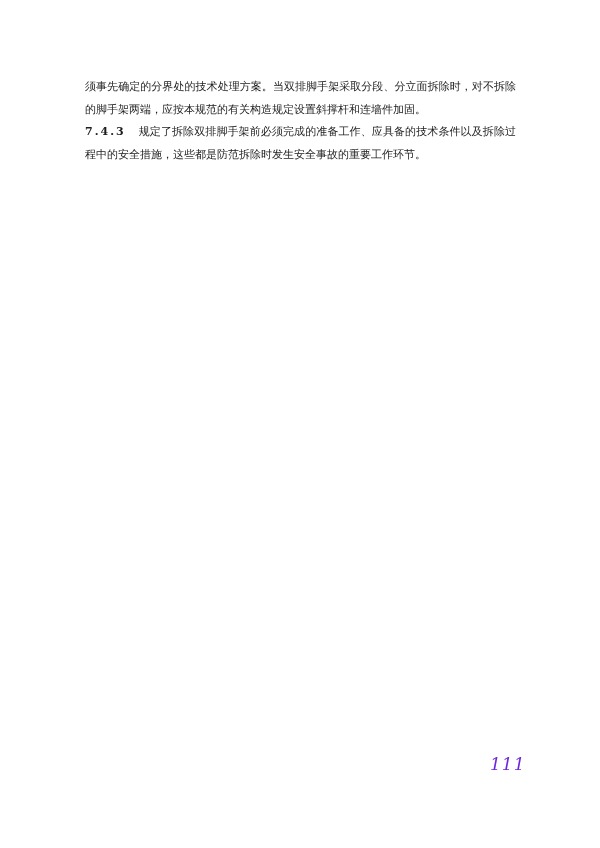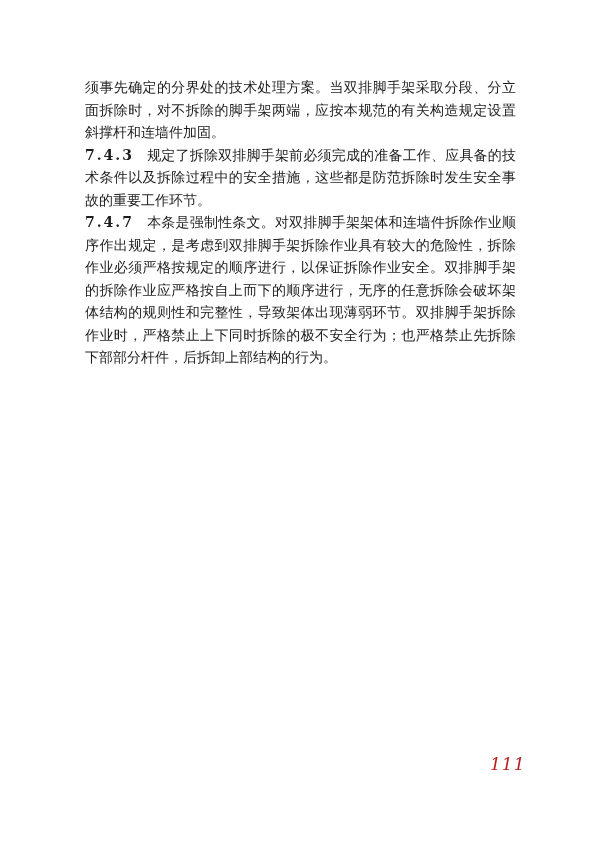--- a/index.html
+++ b/index.html
@@ -14,21 +14,21 @@
     background: #ffffff;
     overflow: hidden;
     font-family: "DejaVu Serif", "Liberation Serif", serif;
     color: #1c1c1c;
   }
   .page-content {
     position: absolute;
     left: 85px;
     top: 76px;
     width: 431px;
-    font-size: 14px;
+    font-size: 11px;
     line-height: 22.5px;
     text-align: justify;
     text-justify: inter-ideograph;
   }
   .para {
     margin: 0;
     padding: 0;
   }
   .para.indent {
     text-indent: 2em;
@@ -40,35 +40,34 @@
     font-family: "DejaVu Serif", "Liberation Serif", serif;
     margin-top: 38px;
   }
   .page-number {
     position: absolute;
     left: 490px;
     top: 754px;
     font-size: 17px;
     font-style: italic;
     letter-spacing: 1px;
-    color: #b91c1c;
+    color: #6d28d9;
     font-family: "DejaVu Serif", "Liberation Serif", serif;
   }
 </style>
 </head>
 <body>
 
 <div class="page">
   <div class="page-content">
 
     <p class="para"><span class="para-text">须事先确定的分界处的技术处理方案。当双排脚手架采取分段、分立面拆除时，对不拆除的脚手架两端，应按本规范的有关构造规定设置斜撑杆和连墙件加固。</span></p>
 
     <p class="para"><b class="sec-label">7.4.3</b><span class="para-text">规定了拆除双排脚手架前必须完成的准备工作、应具备的技术条件以及拆除过程中的安全措施，这些都是防范拆除时发生安全事故的重要工作环节。</span></p>
 
-    <p class="para"><b class="sec-label">7.4.7</b><span class="para-text">本条是强制性条文。对双排脚手架架体和连墙件拆除作业顺序作出规定，是考虑到双排脚手架拆除作业具有较大的危险性，拆除作业必须严格按规定的顺序进行，以保证拆除作业安全。双排脚手架的拆除作业应严格按自上而下的顺序进行，无序的任意拆除会破坏架体结构的规则性和完整性，导致架体出现薄弱环节。双排脚手架拆除作业时，严格禁止上下同时拆除的极不安全行为；也严格禁止先拆除下部部分杆件，后拆卸上部结构的行为。</span></p>
 
 
 
 
   </div>
 
   <div class="page-number">111</div>
 </div>
 
 </body></html>

